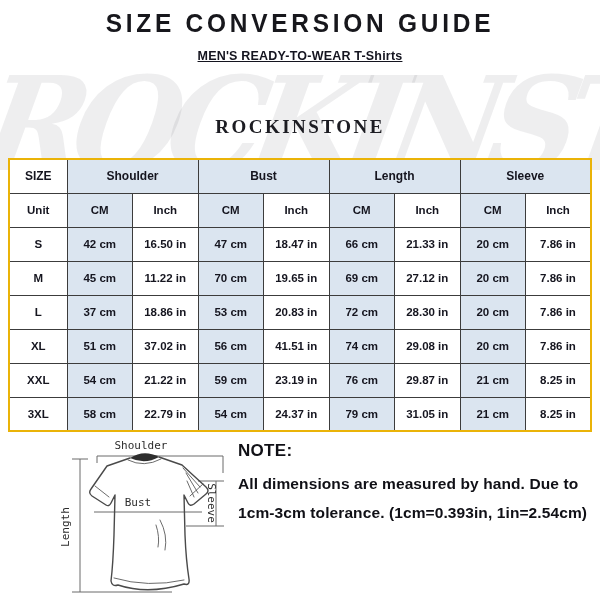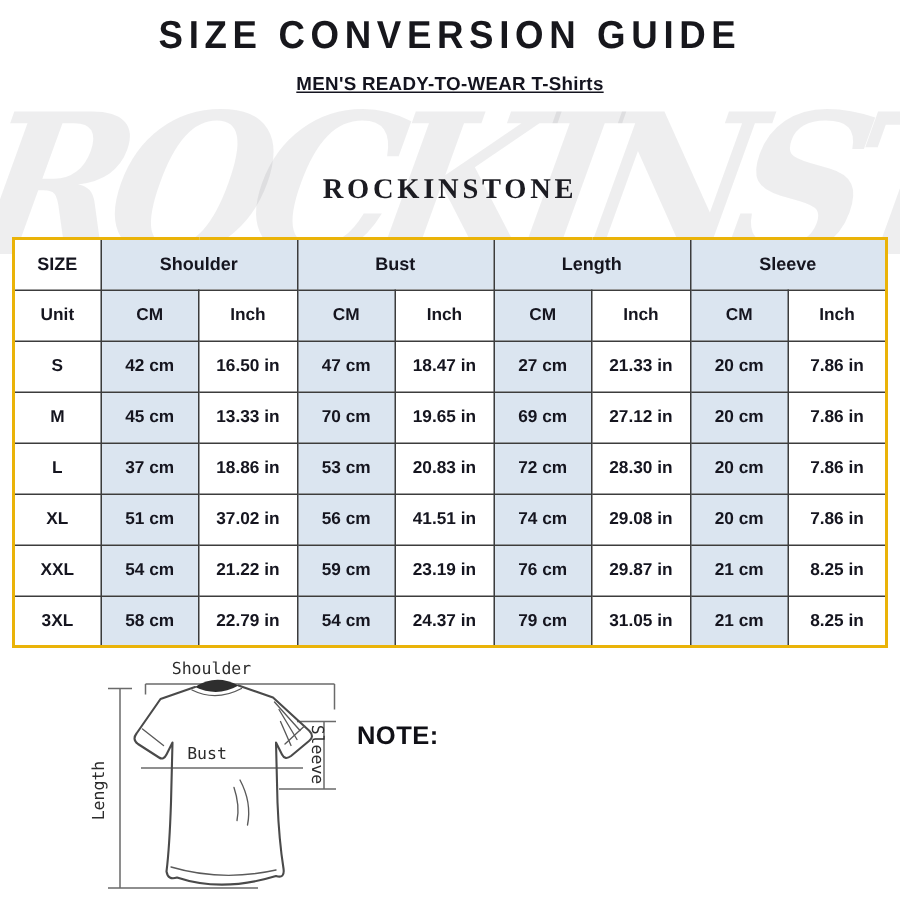--- a/index.html
+++ b/index.html
@@ -114,21 +114,20 @@
   .measure { stroke: #6a6a6a; stroke-width: 1; fill: none; }
   .sketch  { stroke: #4a4a4a; stroke-width: 1.4; fill: none; stroke-linecap: round; stroke-linejoin: round; }
   .sketch-thin { stroke: #5a5a5a; stroke-width: 0.9; fill: none; stroke-linecap: round; }
   
   #note {
     position: absolute;
     top: 441px; left: 238px;
     width: 360px;
     z-index: 1;
     color: #101016;
-    margin-top: 40px;
   }
   #note-heading {
     font-size: 17px;
     font-weight: bold;
     margin-bottom: 9px;
     letter-spacing: 0.3px;
   }
   .note-line {
     font-size: 15.5px;
     font-weight: bold;
@@ -180,29 +179,29 @@
       <td>Inch</td>
       <td class="blue">CM</td>
       <td>Inch</td>
     </tr>
     <tr>
       <td>S</td>
       <td class="blue">42 cm</td>
       <td>16.50 in</td>
       <td class="blue">47 cm</td>
       <td>18.47 in</td>
-      <td class="blue">27 cm</td>
+      <td class="blue">66 cm</td>
       <td>21.33 in</td>
       <td class="blue">20 cm</td>
       <td>7.86 in</td>
     </tr>
     <tr>
       <td>M</td>
       <td class="blue">45 cm</td>
-      <td>13.33 in</td>
+      <td>11.22 in</td>
       <td class="blue">70 cm</td>
       <td>19.65 in</td>
       <td class="blue">69 cm</td>
       <td>27.12 in</td>
       <td class="blue">20 cm</td>
       <td>7.86 in</td>
     </tr>
     <tr>
       <td>L</td>
       <td class="blue">37 cm</td>
@@ -270,15 +269,17 @@
     <path class="sketch-thin" d="M66,143 Q100,153 136,145"></path>
 
     <text class="diag-label" x="93" y="14" text-anchor="middle">Shoulder</text>
     <text class="diag-label" x="90" y="71" text-anchor="middle">Bust</text>
     <text class="diag-label" x="21" y="92" text-anchor="middle" transform="rotate(-90 21 92)">Length</text>
     <text class="diag-label" x="160" y="68" text-anchor="middle" transform="rotate(90 160 68)">Sleeve</text>
   </svg>
 
   <div id="note">
     <div id="note-heading">NOTE:</div>
+    <div class="note-line">All dimensions are measured by hand. Due to</div>
+    <div class="note-line">1cm-3cm tolerance. (1cm=0.393in, 1in=2.54cm)</div>
   </div>
 
 </div>
 
 </body></html>

